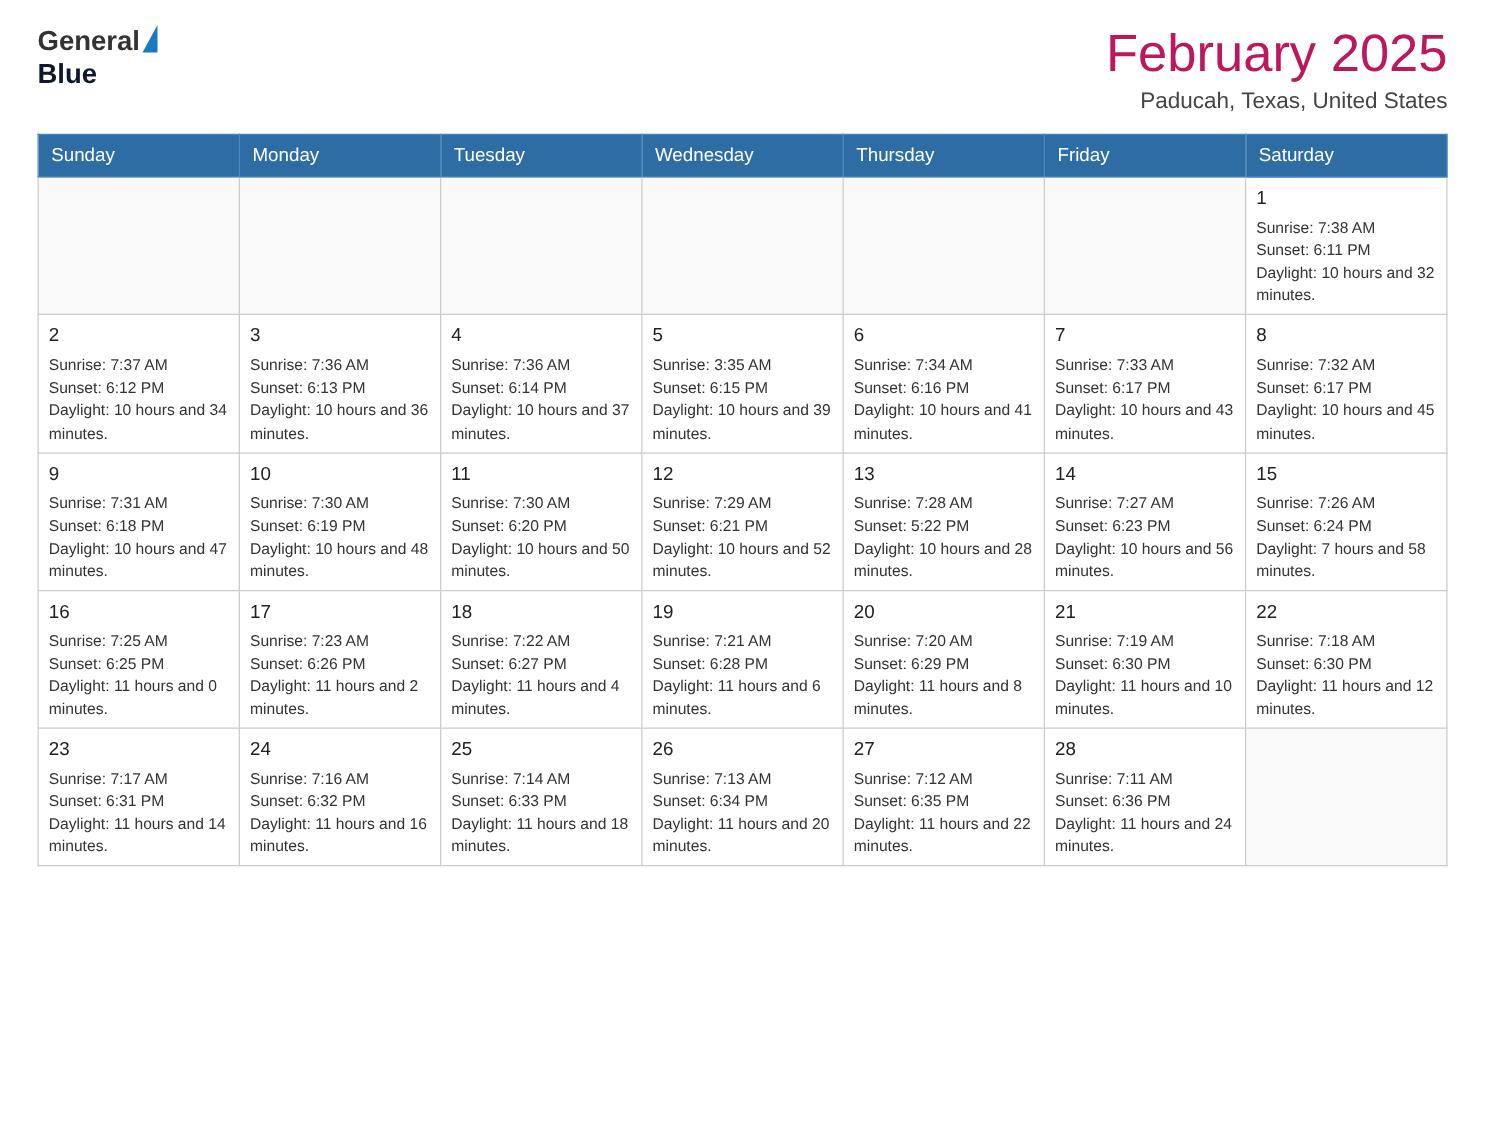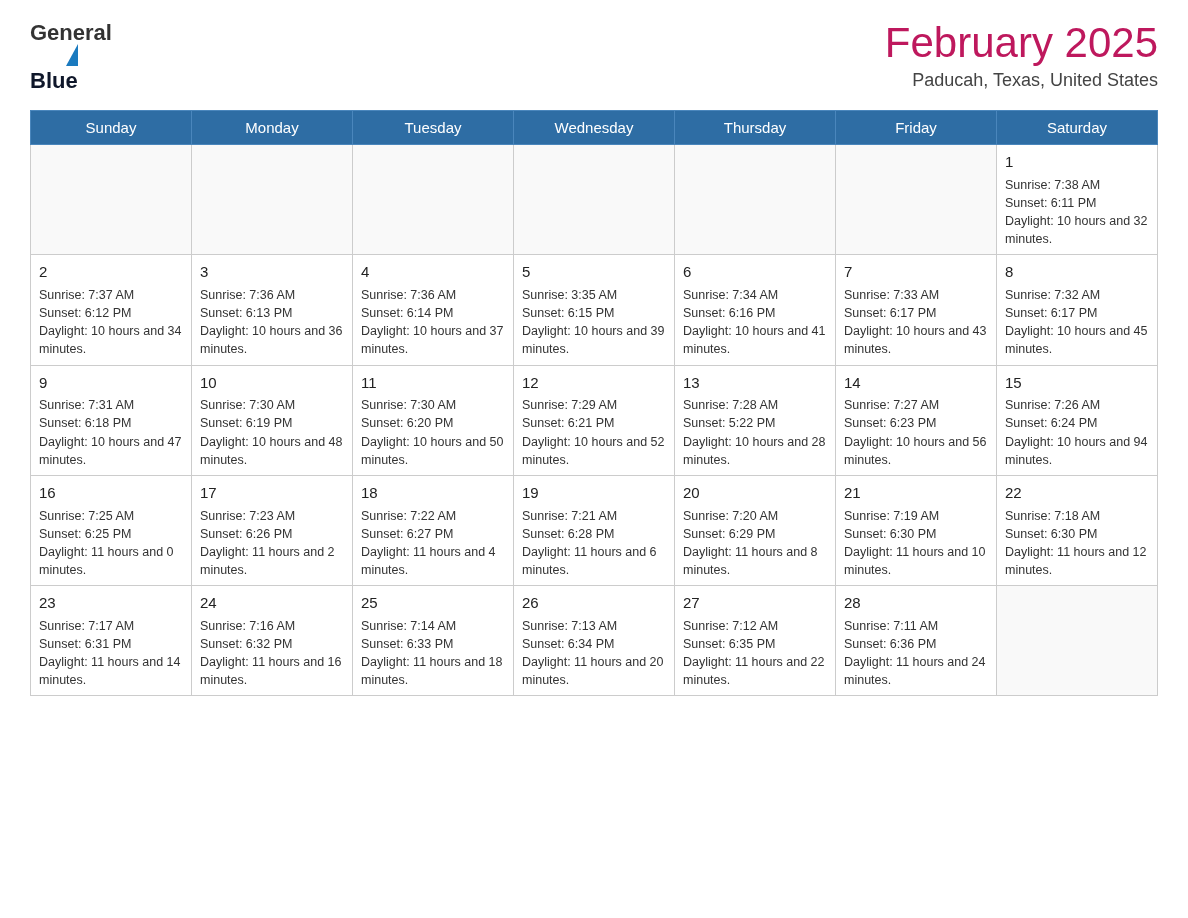--- a/index.html
+++ b/index.html
@@ -61,21 +61,21 @@
       width: 100%;
       border-collapse: collapse;
       border: 1px solid #aaa;
     }
     .calendar th {
       background-color: #2e6da4;
       color: #fff;
       font-size: 15px;
       font-weight: normal;
       padding: 8px 10px;
-      text-align: center;
+      text-align: left;
       border: 1px solid #4a86bc;
     }
     .calendar td {
       vertical-align: top;
       padding: 6px 8px;
       border: 1px solid #ccc;
       width: 14.28%;
       min-height: 100px;
       font-size: 12.5px;
       color: #333;
@@ -94,21 +94,21 @@
     tr.week-row td {
       height: 110px;
     }
   </style>
 </head>
 <body>
 
 <div class="header">
   <div class="logo">
     <div>
-      <span style="display:flex; align-items:center;flex-direction:column;">
+      <span style="display:flex; align-items:center;">
         <span class="logo-text-general">General</span>
         <span class="logo-triangle"></span>
       </span>
       <span class="logo-blue">Blue</span>
     </div>
   </div>
   <div class="title-area">
     <div class="month-title">February 2025</div>
     <div class="location">Paducah, Texas, United States</div>
   </div>
@@ -219,21 +219,21 @@
         <td>
           <span class="day-number">14</span>
           <div>Sunrise: 7:27 AM</div>
           <div>Sunset: 6:23 PM</div>
           <div>Daylight: 10 hours and 56 minutes.</div>
         </td>
         <td>
           <span class="day-number">15</span>
           <div>Sunrise: 7:26 AM</div>
           <div>Sunset: 6:24 PM</div>
-          <div>Daylight: 10 hours and 94 minutes.</div>
+          <div>Daylight: 7 hours and 58 minutes.</div>
         </td>
       </tr>
       <tr class="week-row">
         <td>
           <span class="day-number">16</span>
           <div>Sunrise: 7:25 AM</div>
           <div>Sunset: 6:25 PM</div>
           <div>Daylight: 11 hours and 0 minutes.</div>
         </td>
         <td>

